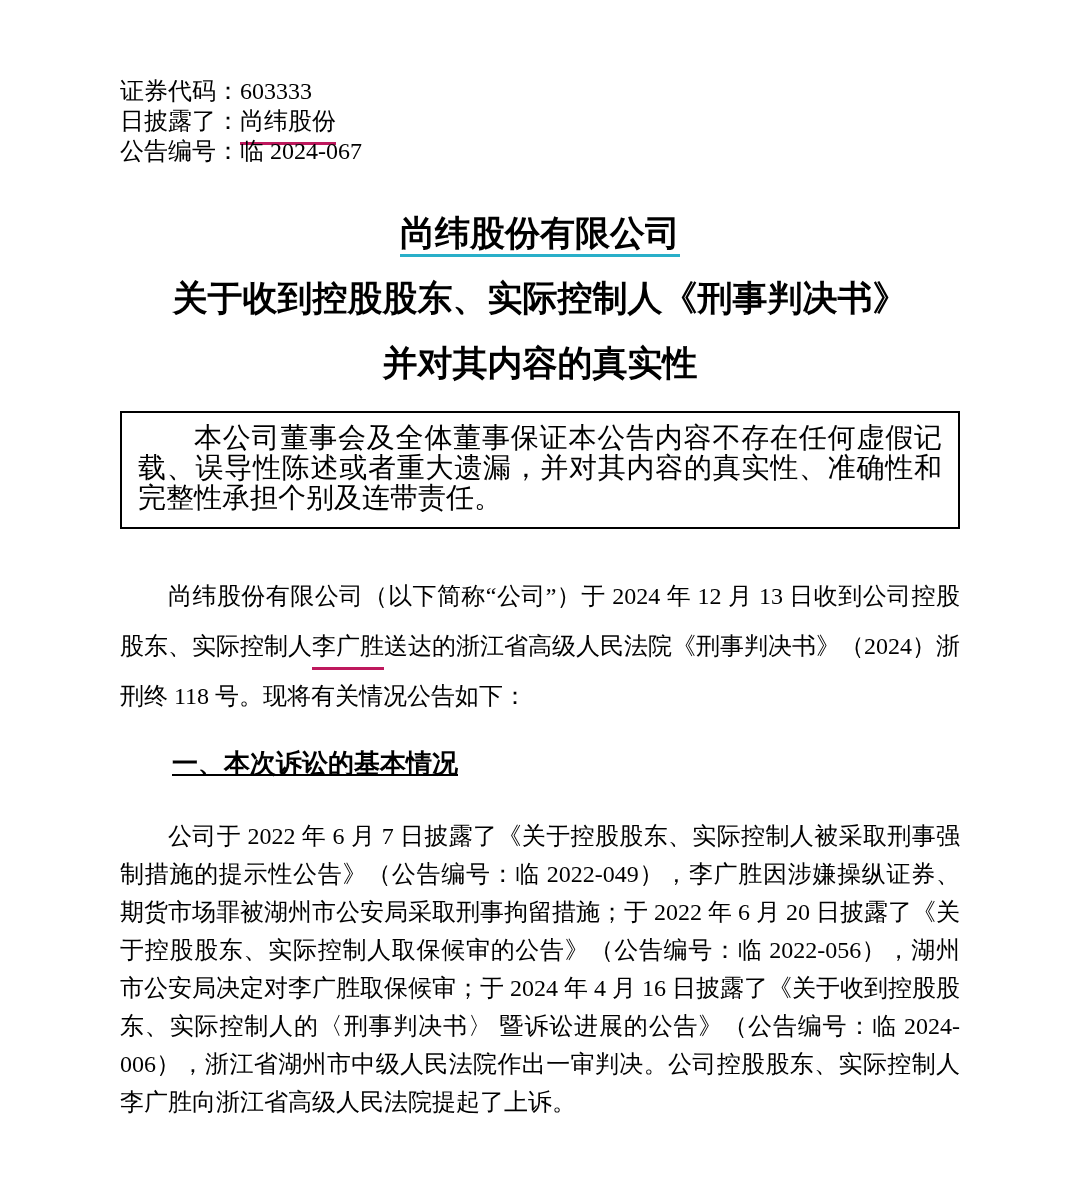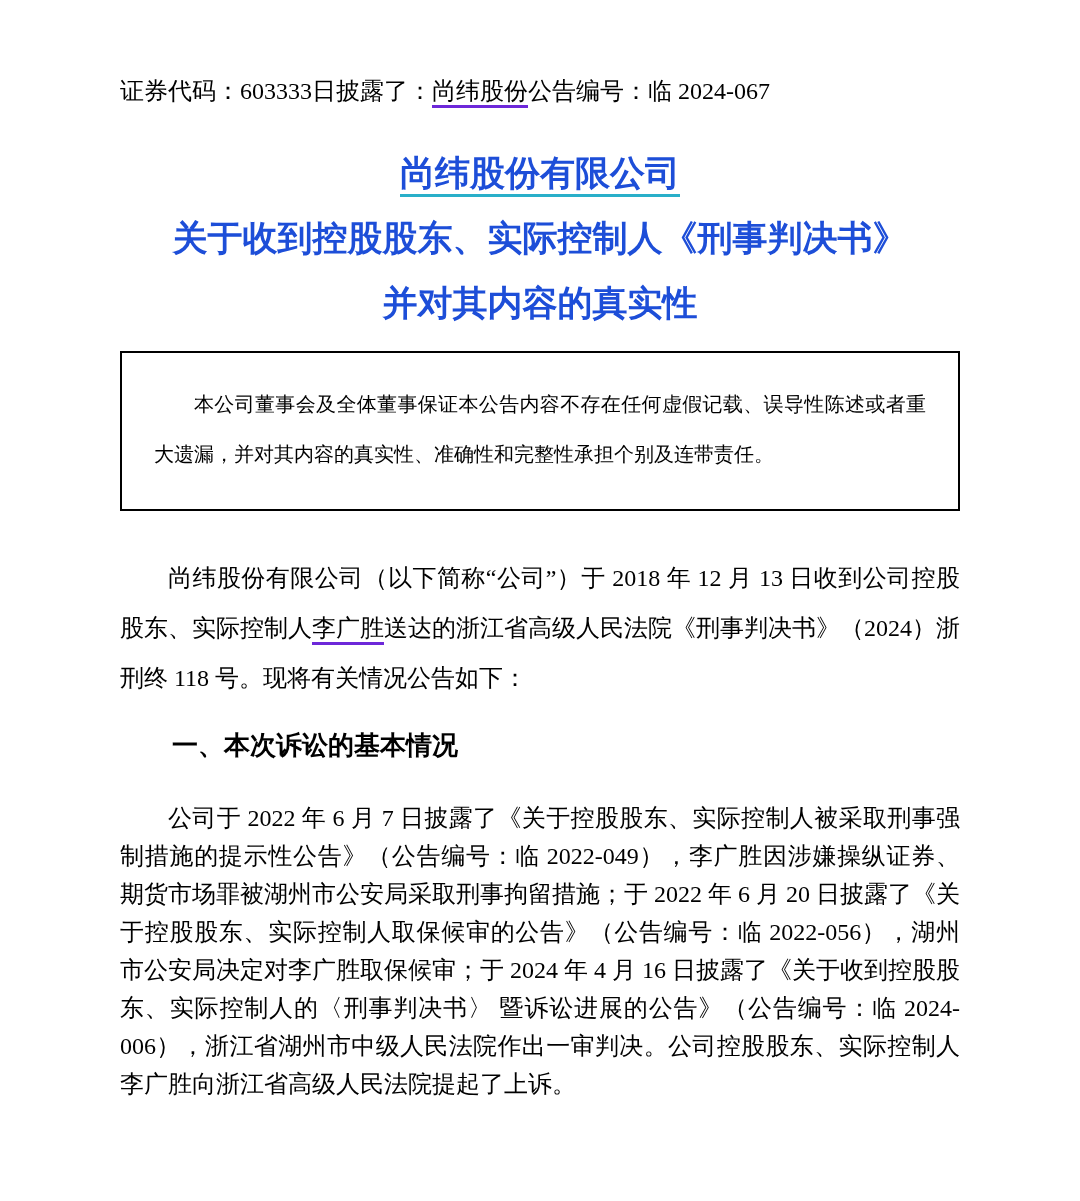--- a/index.html
+++ b/index.html
@@ -19,73 +19,75 @@
     color: #000000;
     font-size: 24px;
   }
   
   .header-row {
     display: flex;
     justify-content: flex-start;
     align-items: baseline;
     white-space: nowrap;
     line-height: 30px;
+    flex-direction: column;
   }
   .u-cyan {
-    border-bottom: 3px solid #6d28d9;
-    padding-bottom: 1px;
+    border-bottom: 3px solid #be185d;
+    padding-bottom: 8px;
   }
   
   .title-block {
     margin-top: 34px;
     text-align: center;
     font-family: "Liberation Sans", "DejaVu Sans", sans-serif;
     font-weight: bold;
-    color: #1d4ed8;
+    color: #000000;
     font-size: 35px;
   }
   .title-line {
     line-height: 65px;
   }
   .title-underline {
     display: inline-block;
     border-bottom: 3px solid #29afc9;
     line-height: 1.2;
   }
   
   .disclaimer-box {
     box-sizing: border-box;
     margin-top: 16px;
     border: 2px solid #000000;
     padding: 10px 16px 14px 16px;
   }
   .disclaimer-box p {
-    margin: 16px;
+    margin: 0;
     text-indent: 2em;
     text-align: justify;
-    line-height: 50px;
-    font-size: 20px;
+    line-height: 30px;
+    font-size: 28px;
   }
   
   .para {
     margin: 0;
     text-indent: 2em;
     text-align: justify;
     line-height: 50px;
     font-size: 24px;
   }
   .para-intro { margin-top: 42px; }
   .section-heading {
     margin: 26px 0 0 0;
     text-indent: 2em;
     font-family: "Liberation Sans", "DejaVu Sans", sans-serif;
     font-weight: bold;
     font-size: 26px;
     line-height: 32px;
     color: #000000;
+    text-decoration: underline;
   }
   .para-body {
     margin-top: 38px;
     line-height: 38px;
   }
 </style>
 </head>
 <body>
 
 <div class="page">
@@ -99,19 +101,19 @@
   <div class="title-block">
     <div class="title-line"><span class="title-underline">尚纬股份有限公司</span></div>
     <div class="title-line">关于收到控股股东、实际控制人《刑事判决书》</div>
     <div class="title-line">并对其内容的真实性</div>
   </div>
 
   <div class="disclaimer-box">
     <p>本公司董事会及全体董事保证本公告内容不存在任何虚假记载、误导性陈述或者重大遗漏，并对其内容的真实性、准确性和完整性承担个别及连带责任。</p>
   </div>
 
-  <p class="para para-intro"><span>尚纬股份有限公司（以下简称“公司”）于 2018 年 12 月 13 日收到公司控股股东、实际控制人</span><span class="u-cyan">李广胜</span><span>送达的浙江省高级人民法院《刑事判决书》（2024）浙刑终 118 号。现将有关情况公告如下：</span></p>
+  <p class="para para-intro"><span>尚纬股份有限公司（以下简称“公司”）于 2024 年 12 月 13 日收到公司控股股东、实际控制人</span><span class="u-cyan">李广胜</span><span>送达的浙江省高级人民法院《刑事判决书》（2024）浙刑终 118 号。现将有关情况公告如下：</span></p>
 
   <h2 class="section-heading">一、本次诉讼的基本情况</h2>
 
   <p class="para para-body">公司于 2022 年 6 月 7 日披露了《关于控股股东、实际控制人被采取刑事强制措施的提示性公告》（公告编号：临 2022-049），李广胜因涉嫌操纵证券、期货市场罪被湖州市公安局采取刑事拘留措施；于 2022 年 6 月 20 日披露了《关于控股股东、实际控制人取保候审的公告》（公告编号：临 2022-056），湖州市公安局决定对李广胜取保候审；于 2024 年 4 月 16 日披露了《关于收到控股股东、实际控制人的〈刑事判决书〉 暨诉讼进展的公告》（公告编号：临 2024-006），浙江省湖州市中级人民法院作出一审判决。公司控股股东、实际控制人李广胜向浙江省高级人民法院提起了上诉。</p>
 
 </div>
 
 </body></html>

